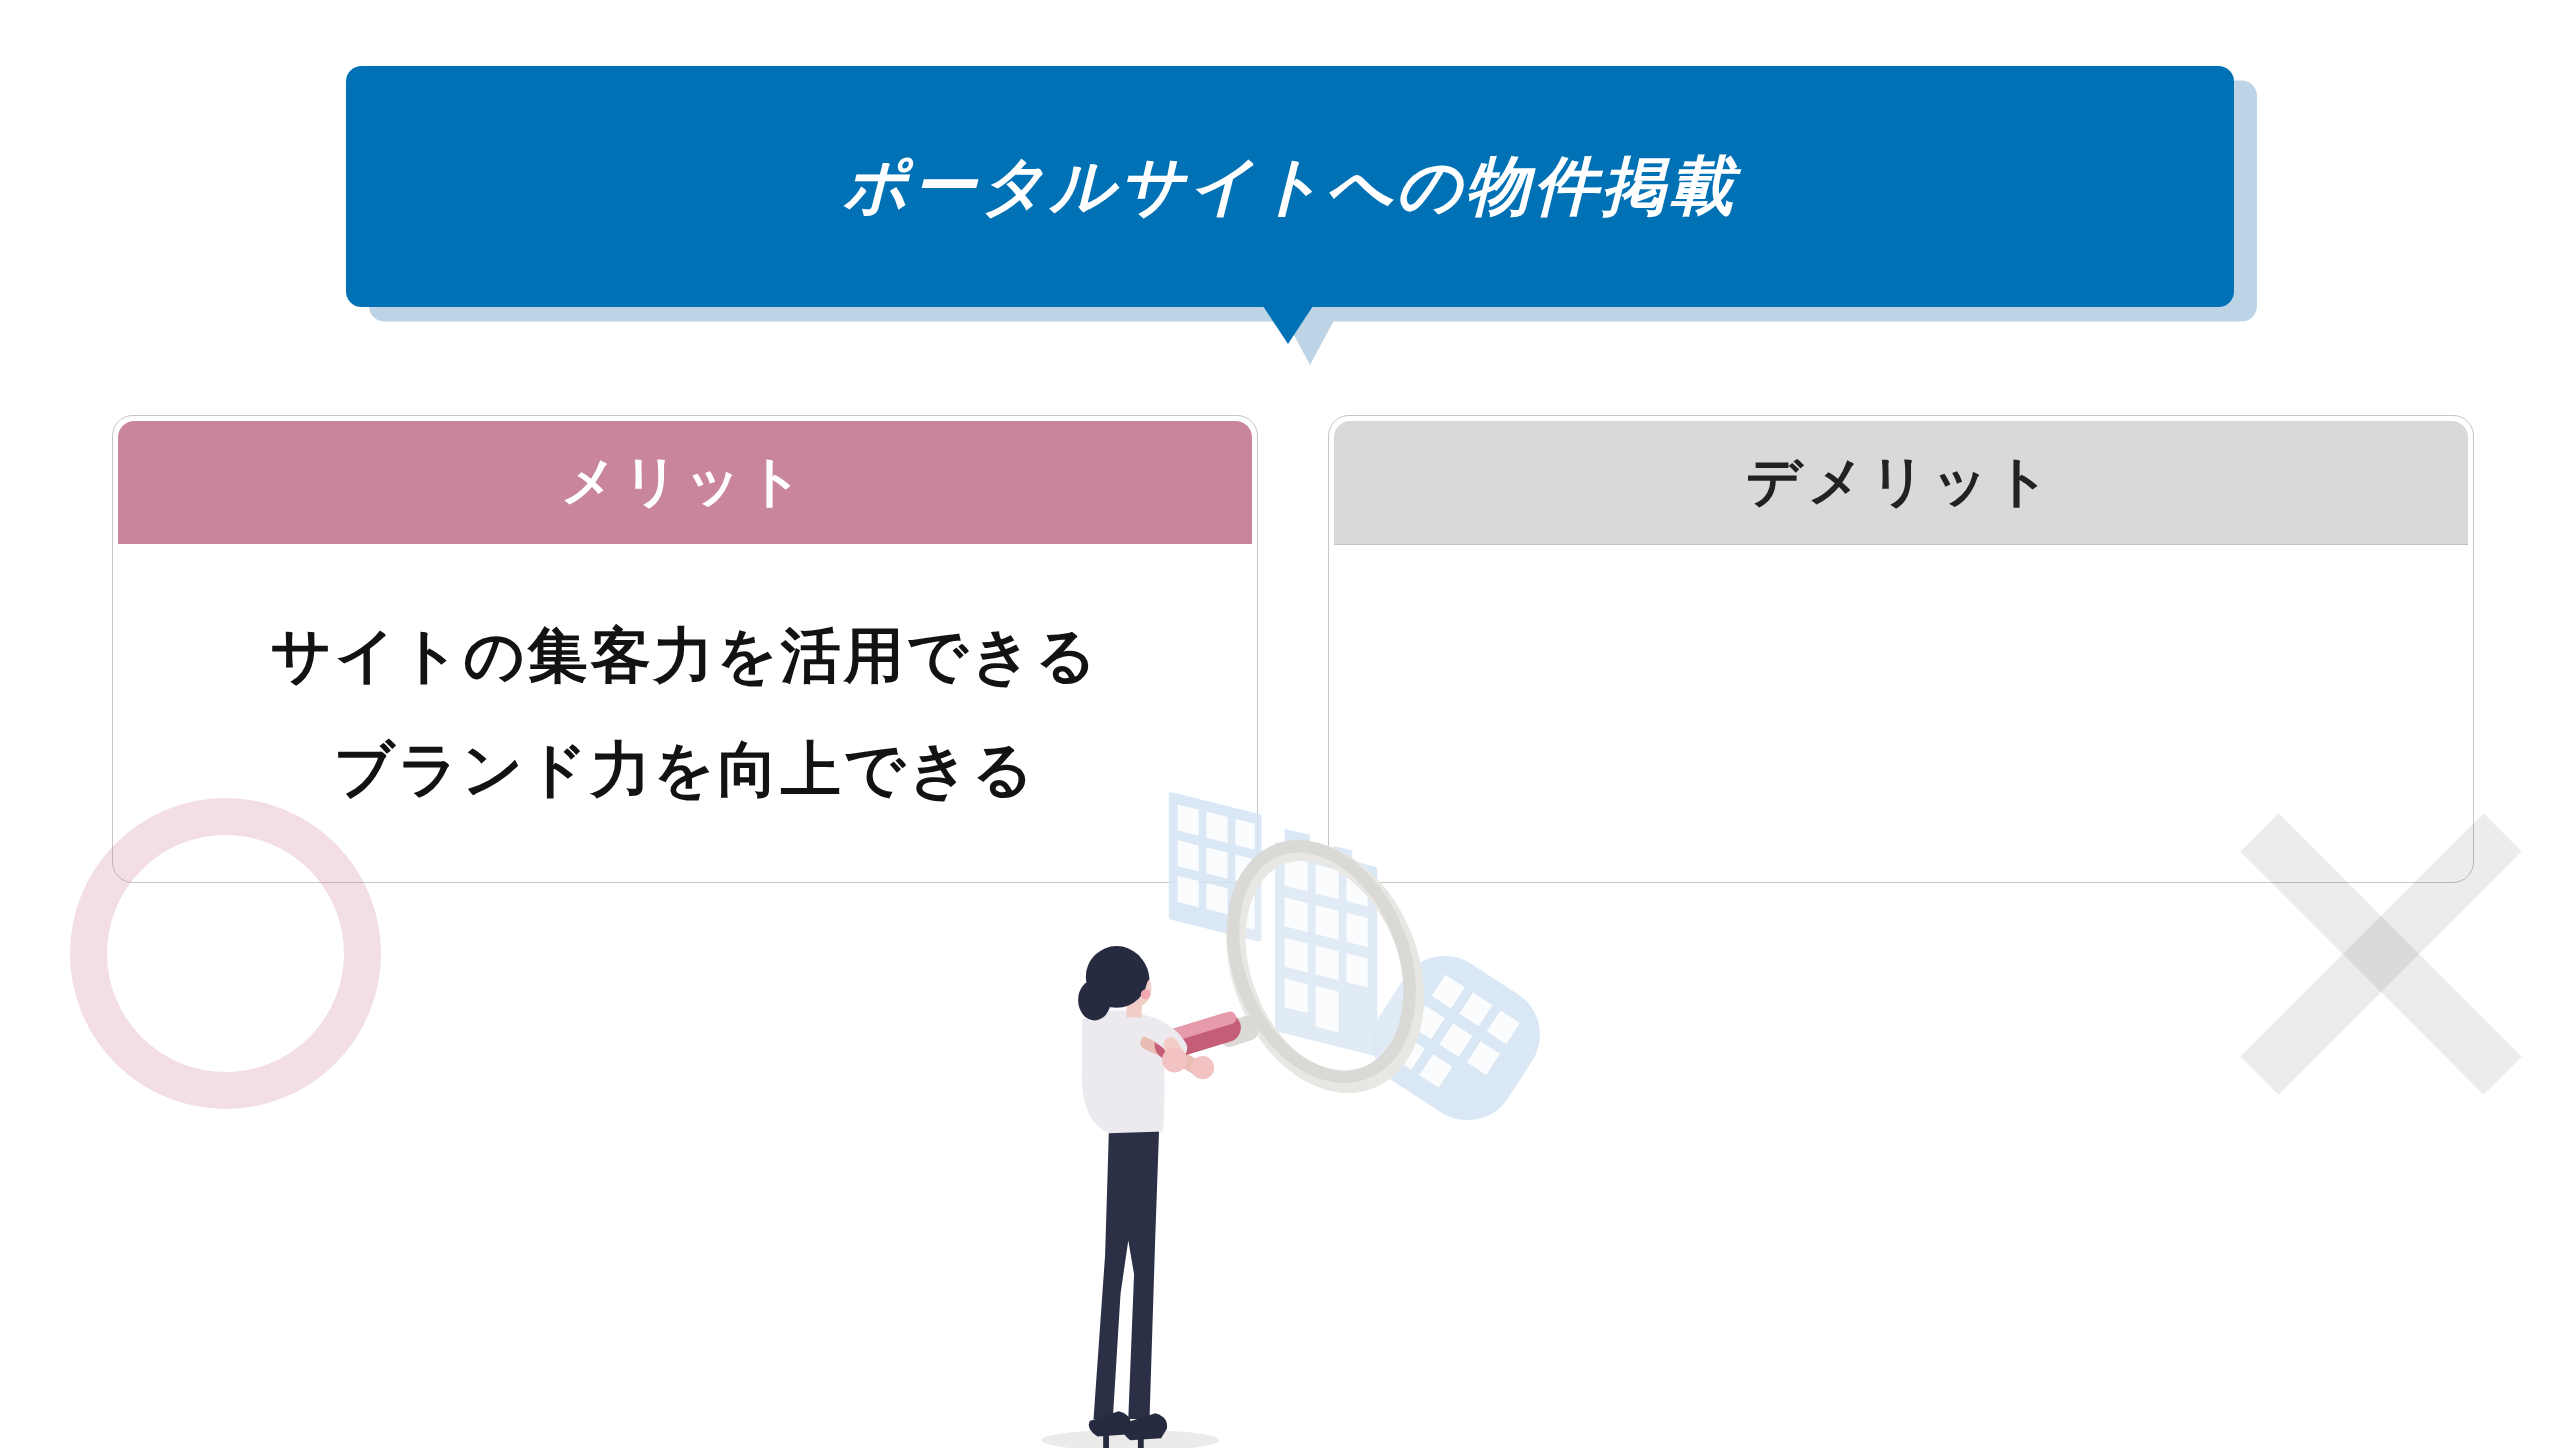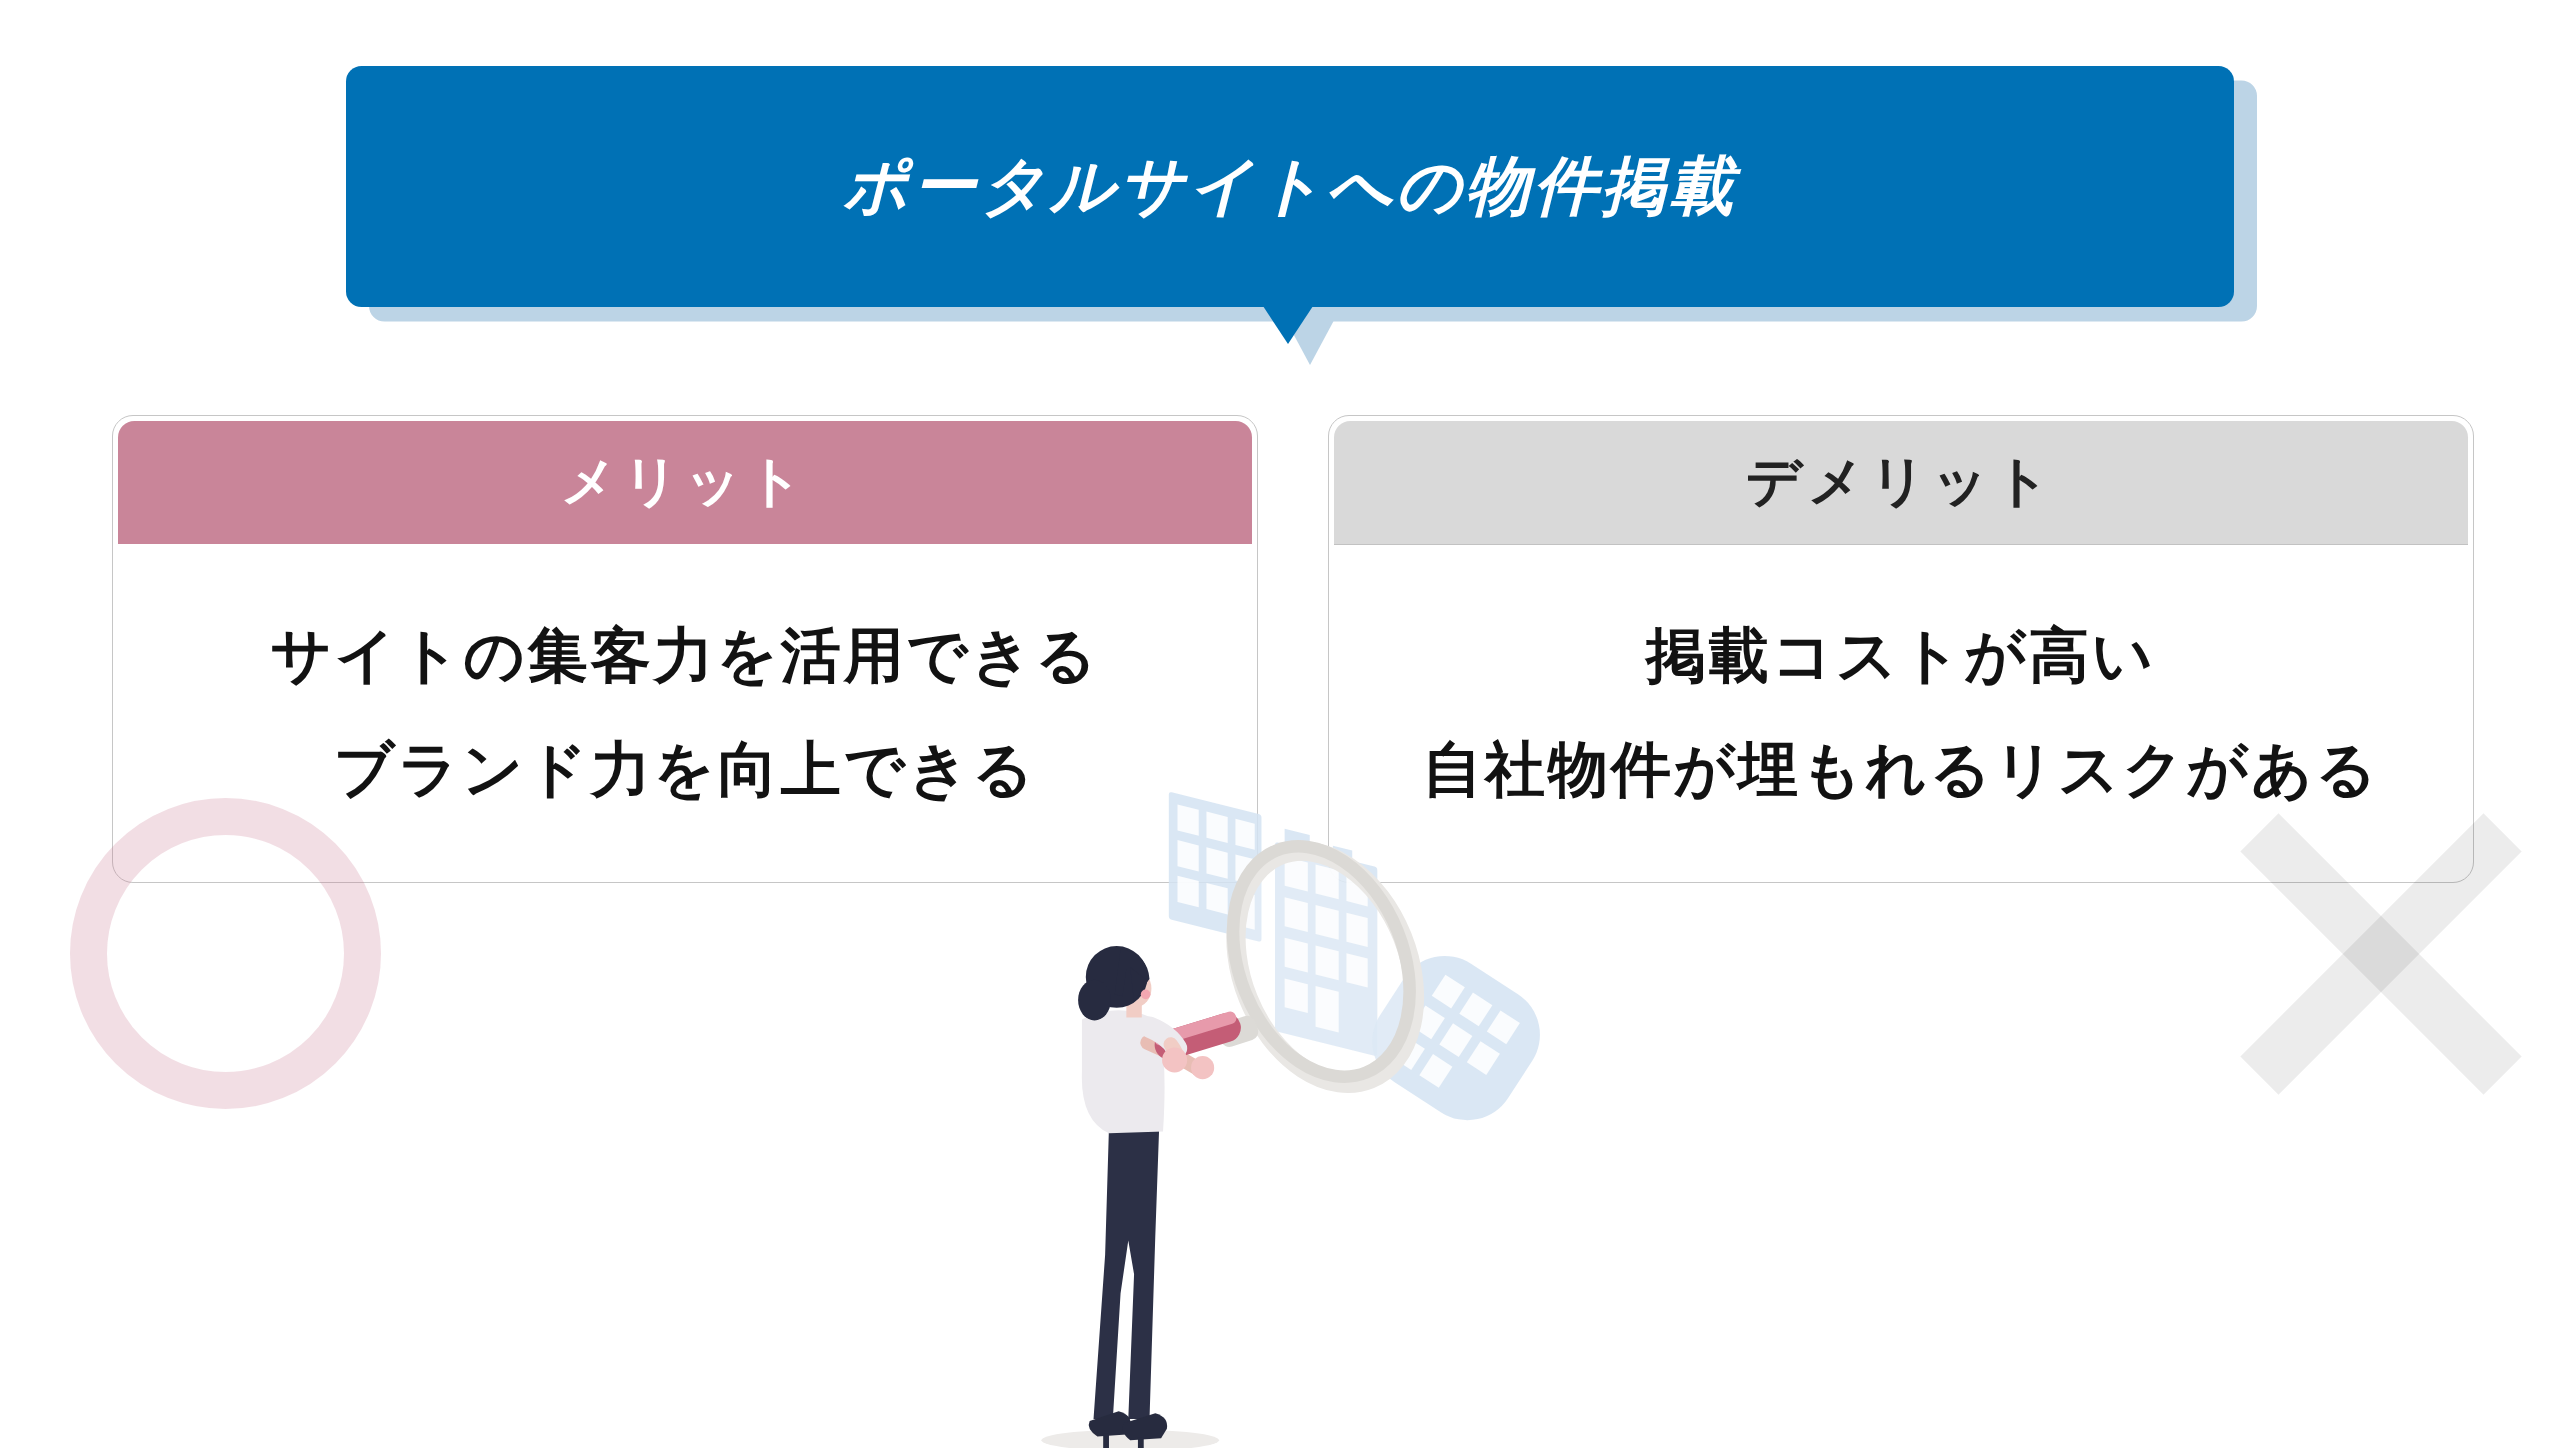--- a/index.html
+++ b/index.html
@@ -77,24 +77,20 @@
   </div>
   <div class="card-body">
     <div>サイトの集客力を活用できる</div>
     <div>ブランド力を向上できる</div>
   </div>
 </div>
 
 <div class="card demerit">
   <div class="card-header">
     <span>デメリット</span>
-  </div>
-  <div class="card-body">
-    <div>掲載コストが高い</div>
-    <div>自社物件が埋もれるリスクがある</div>
   </div>
 </div>
 
 <div class="o-mark"></div>
 <div class="x-mark">
   <div class="x-bar a"></div>
   <div class="x-bar b"></div>
 </div>
 
 <svg class="illustration" viewBox="0 0 600 720" xmlns="http://www.w3.org/2000/svg">

